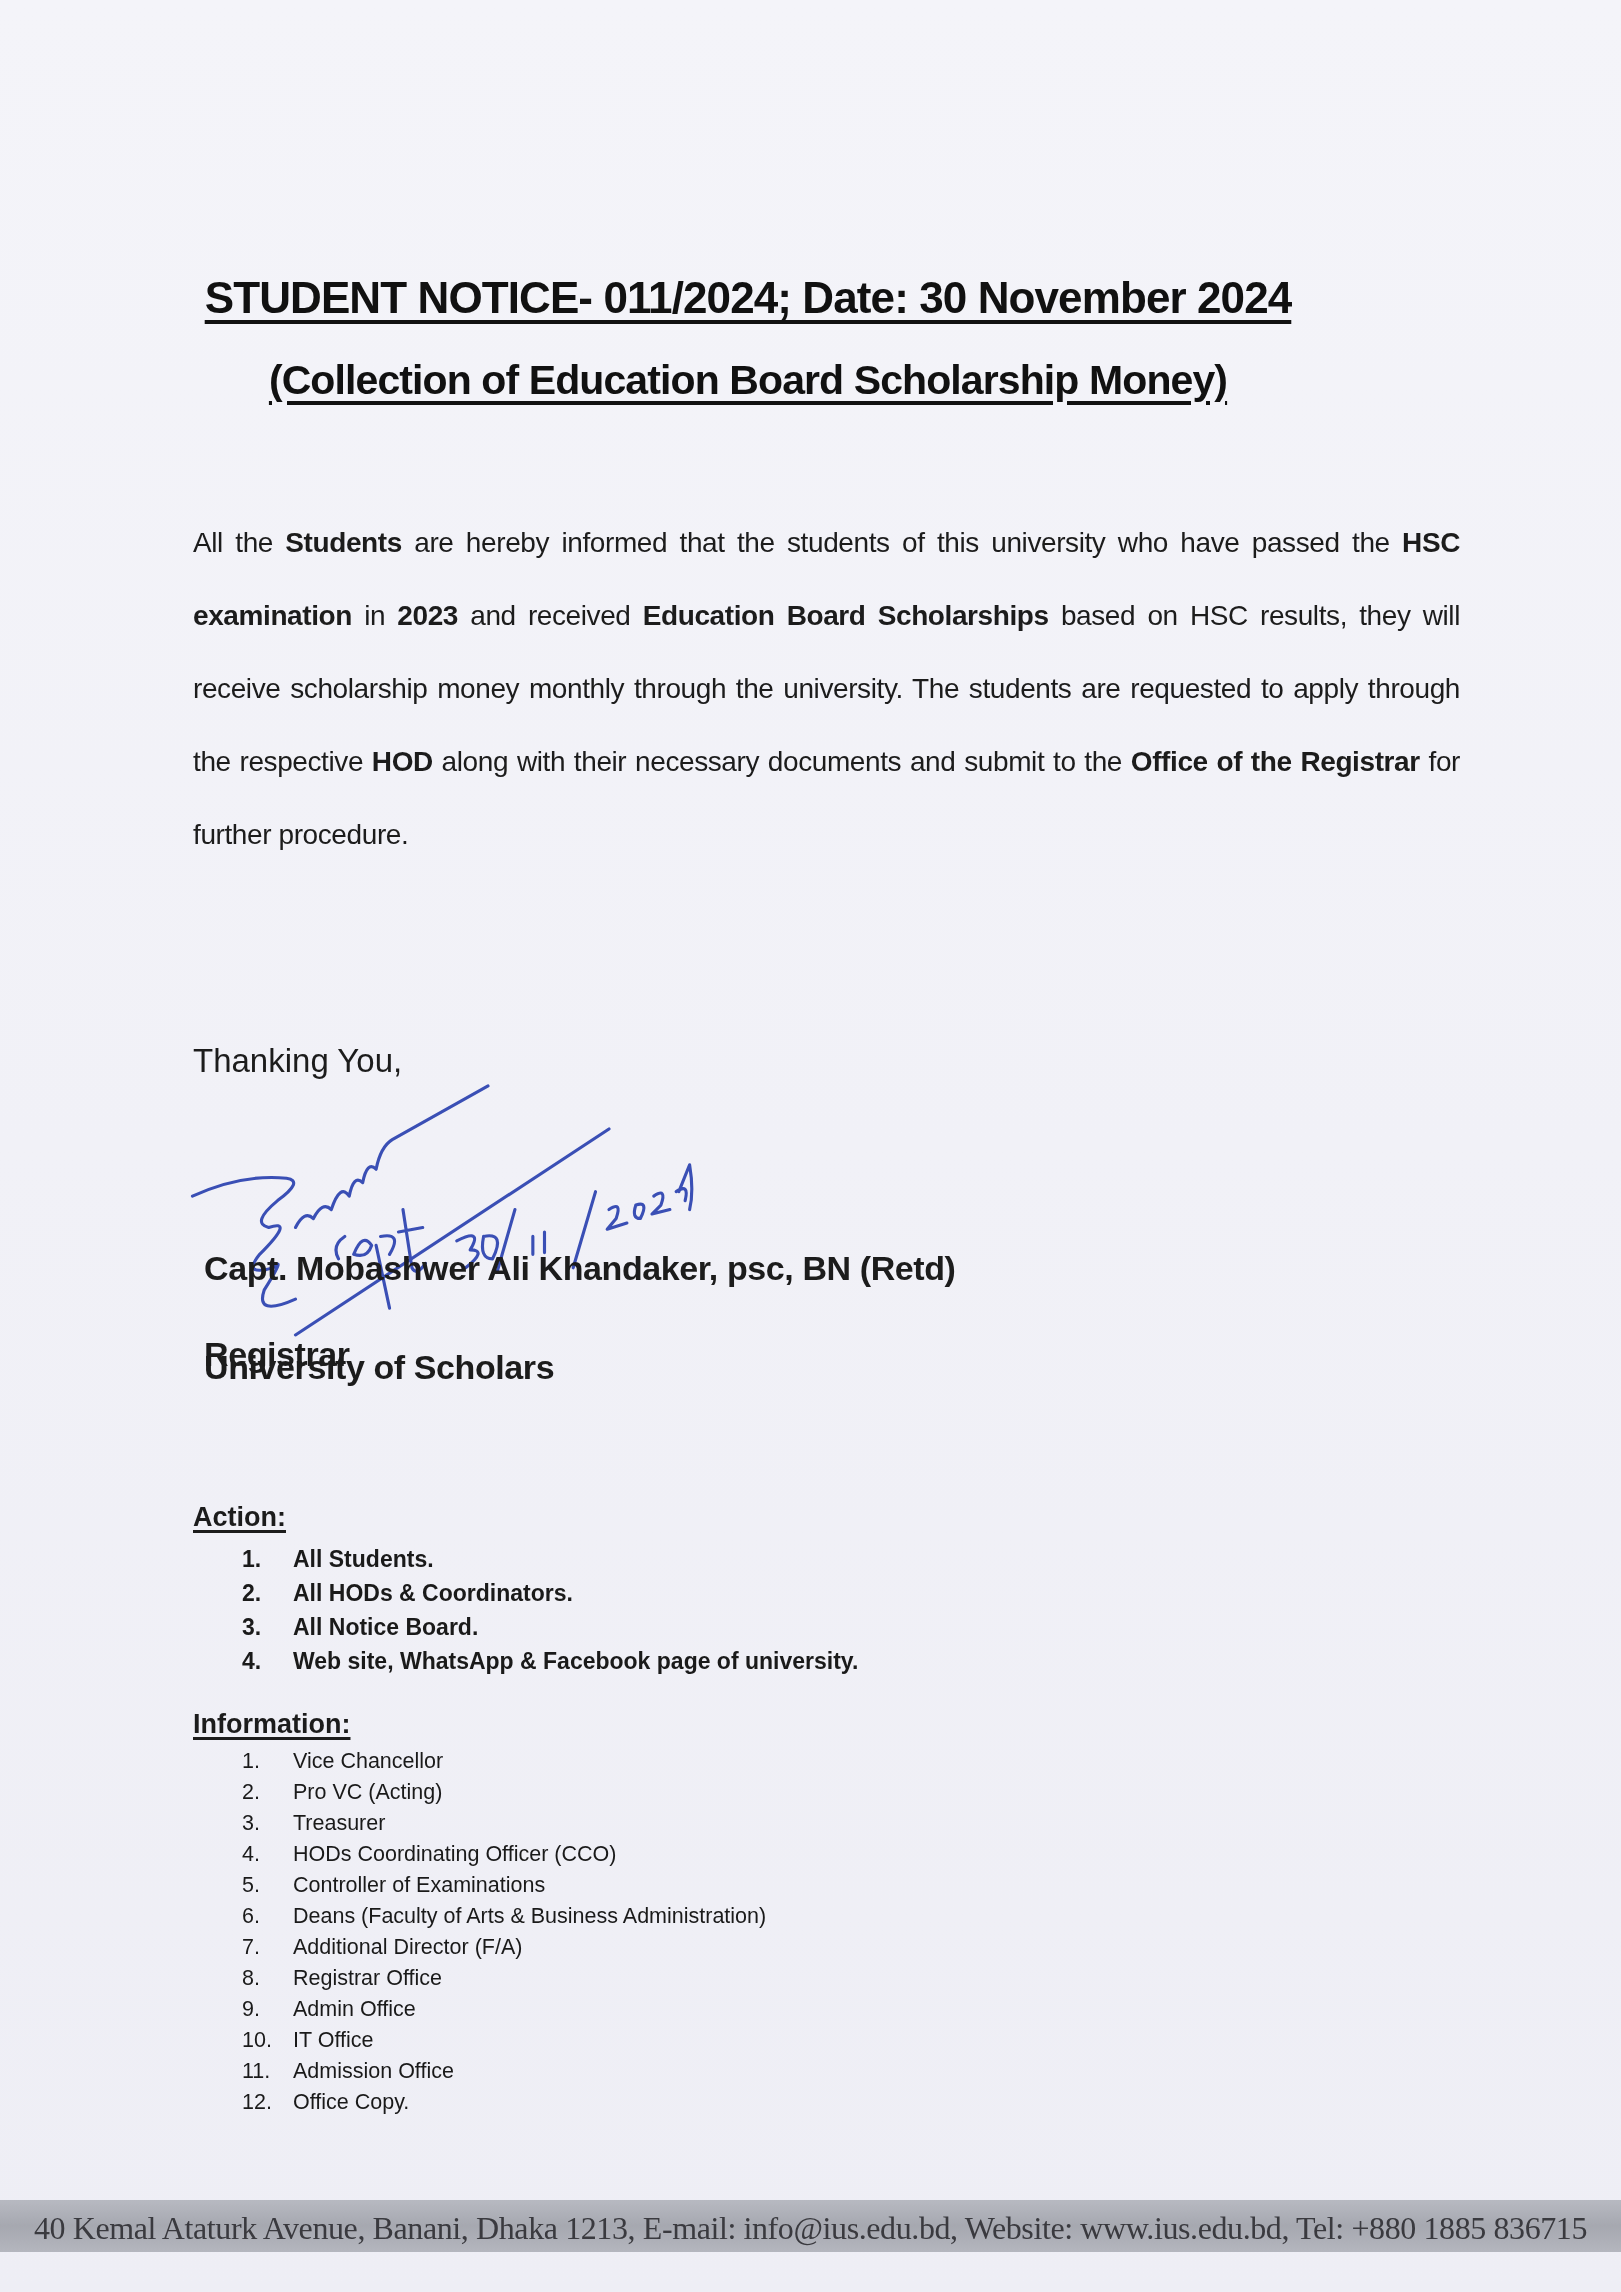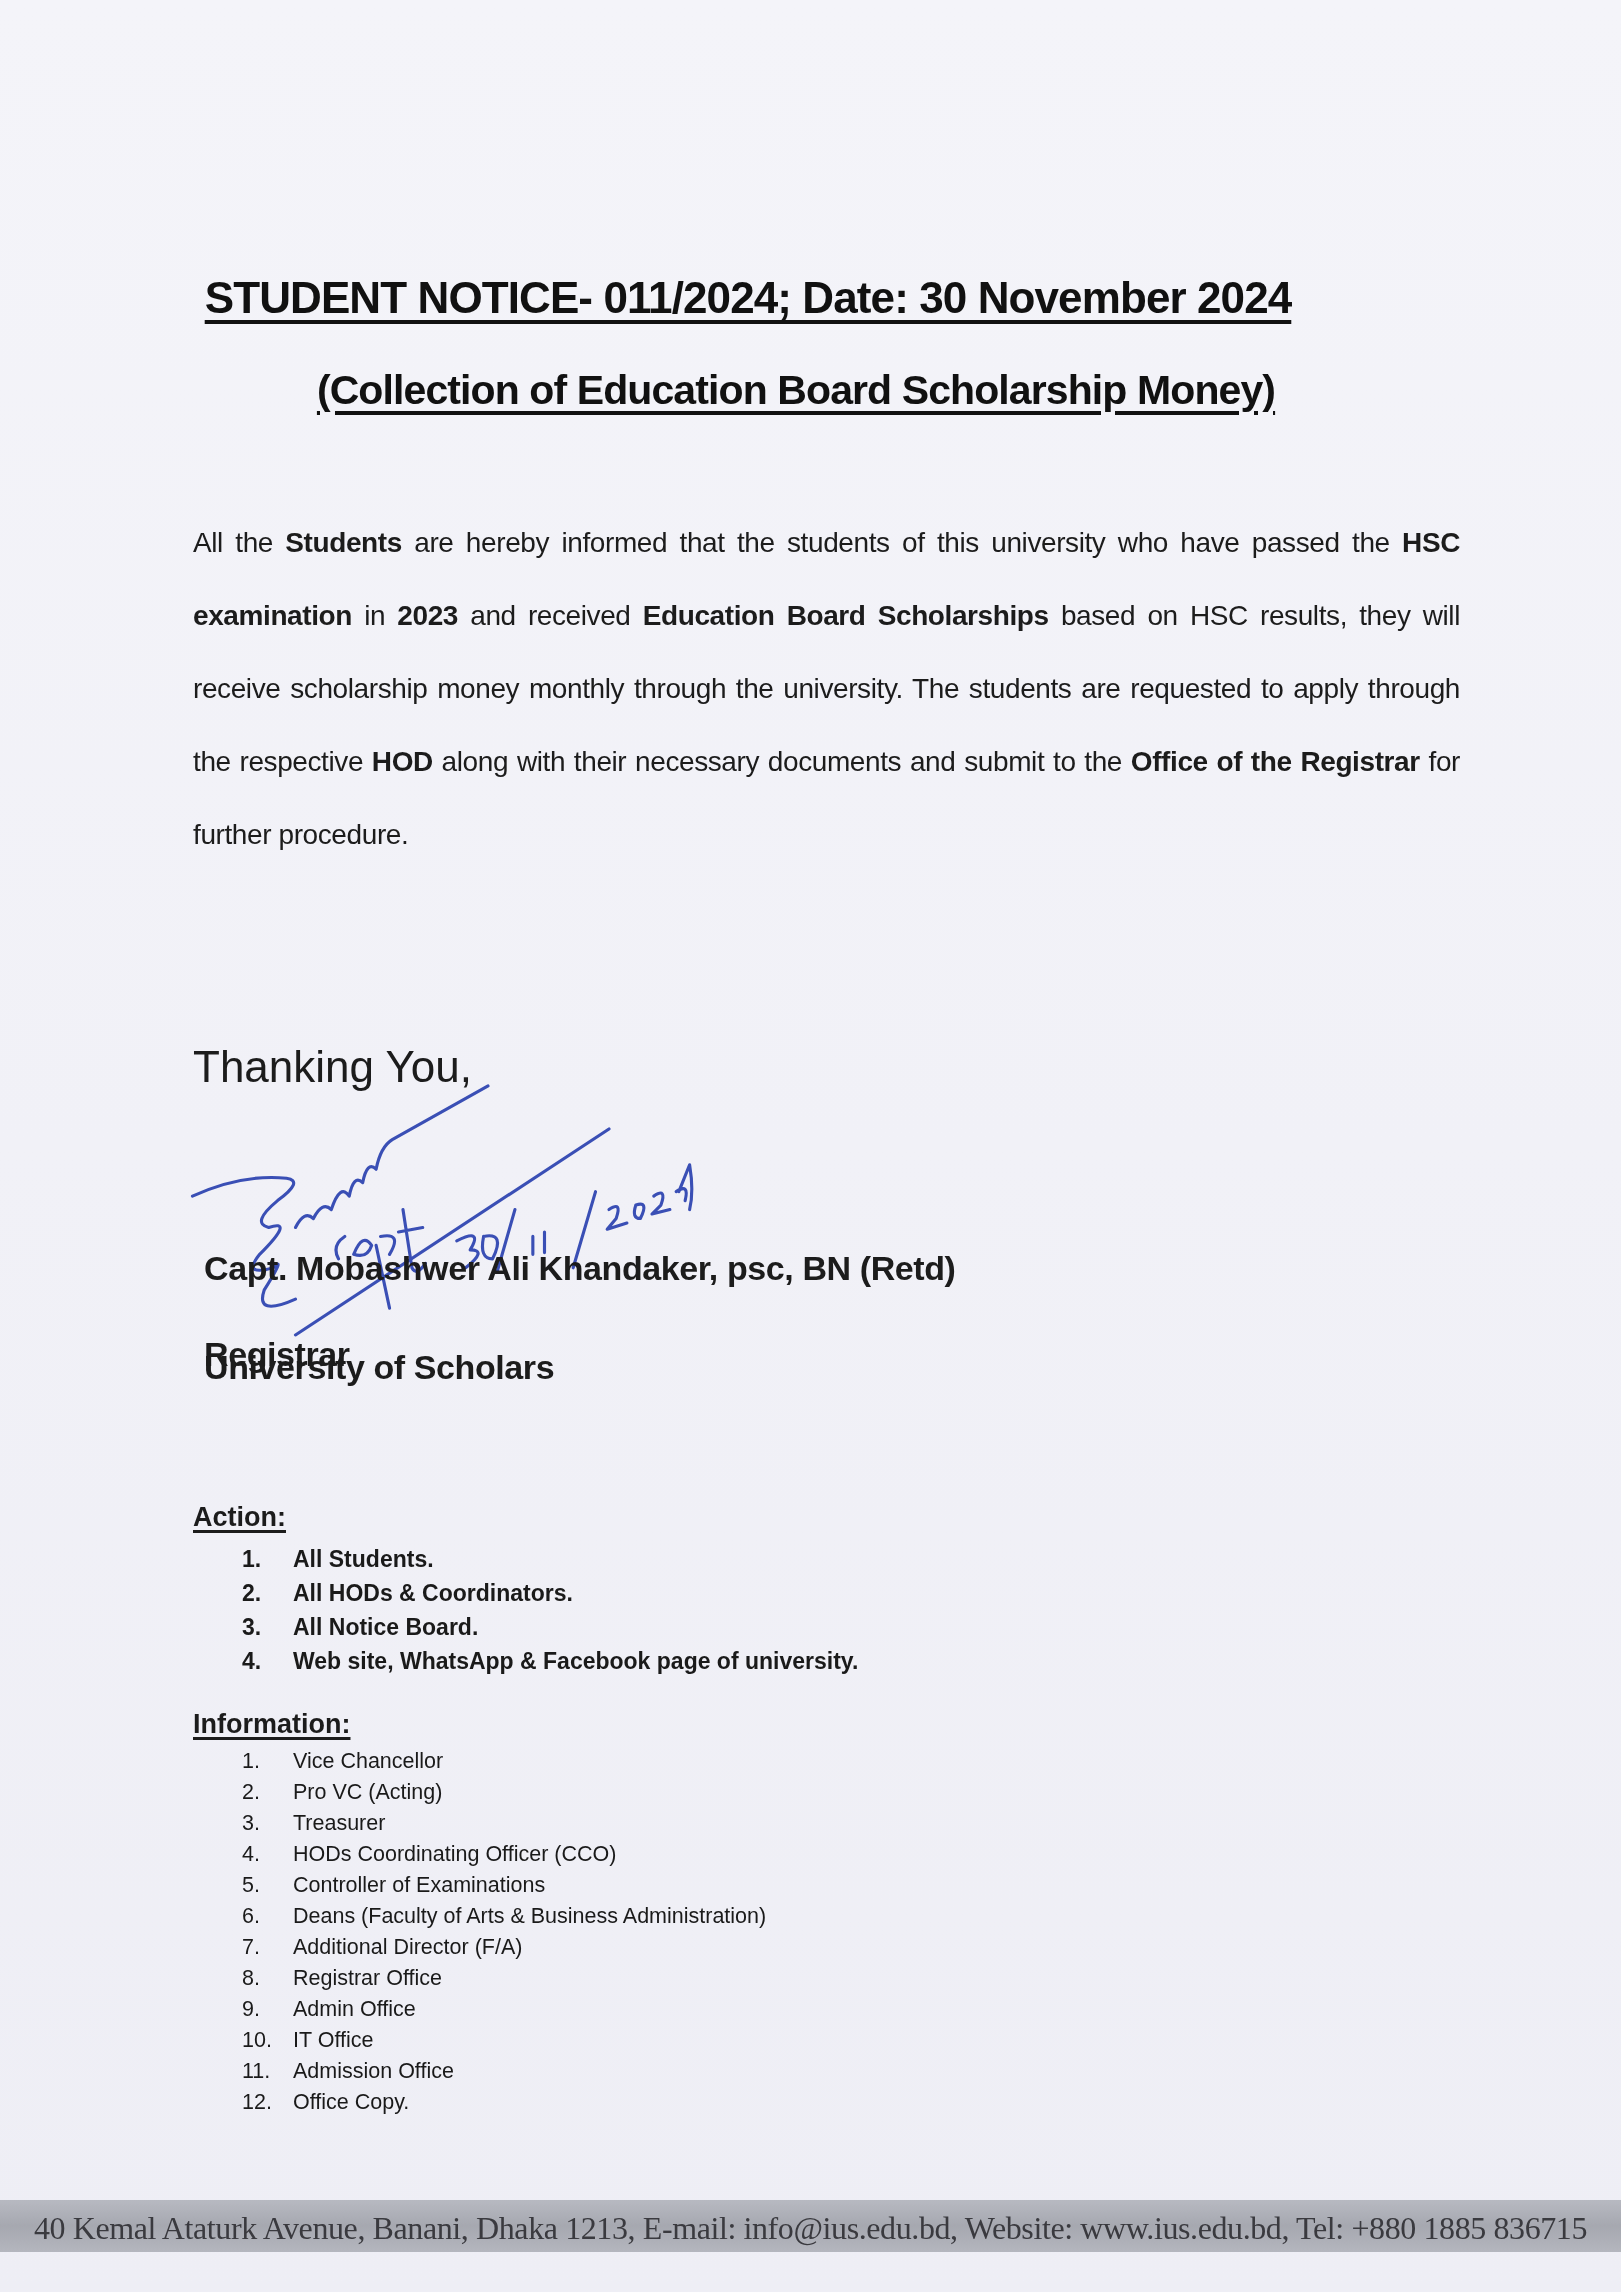--- a/index.html
+++ b/index.html
@@ -18,30 +18,30 @@
   .logo-word1 .of { font-weight: normal; font-size: 48px; letter-spacing: 0; }
   .logo-word2 { position: absolute; left: 231px; top: 54px; font-family: "DejaVu Sans", sans-serif; font-weight: bold; font-size: 52px; color: #8a8a8f; letter-spacing: -0.9px; line-height: 1; }
 
   .title {
     position: absolute; left: 0; width: 1496px; text-align: center;
     font-family: "Liberation Sans", sans-serif; font-weight: bold;
     text-decoration: underline; text-decoration-thickness: 3.6px; text-underline-offset: 7.2px;
     color: #111;
   }
   .title1 { top: 273px; font-size: 44px; letter-spacing: -0.9px; }
-  .title2 { top: 367px; font-size: 41px; letter-spacing: -0.9px; padding-left: 48px; }
+  .title2 { top: 357px; font-size: 41px; letter-spacing: -0.9px; }
 
   .body-text {
     position: absolute; left: 193px; top: 506px; width: 1267px;
     font-size: 28px; line-height: 73px; text-align: justify; color: #1c1c1c;
     letter-spacing: -0.4px;
   }
   .body-text b { font-weight: bold; }
 
-  .thanks { position: absolute; left: 193px; top: 1042px; font-size: 44px; color: #1c1c1c; }
+  .thanks { position: absolute; left: 193px; top: 1042px; font-size: 33px; color: #1c1c1c; }
 
   .signature { position: absolute; left: 188px; top: 1075px; width: 627px; height: 296px; }
 
   .signer { position: absolute; left: 204px; font-size: 34px; font-weight: bold; color: #1c1c1c; letter-spacing: -0.4px; }
   .signer-name { top: 1249px; }
   .signer-title { top: 1299px; margin-top: 36px; }
   .signer-org { top: 1348px; }
 
   .section-head { position: absolute; left: 193px; font-size: 27px; font-weight: bold; text-decoration: underline; text-decoration-thickness: 2.7px; text-underline-offset: 3.6px; color: #1c1c1c; }
   .action-head { top: 1502px; }

